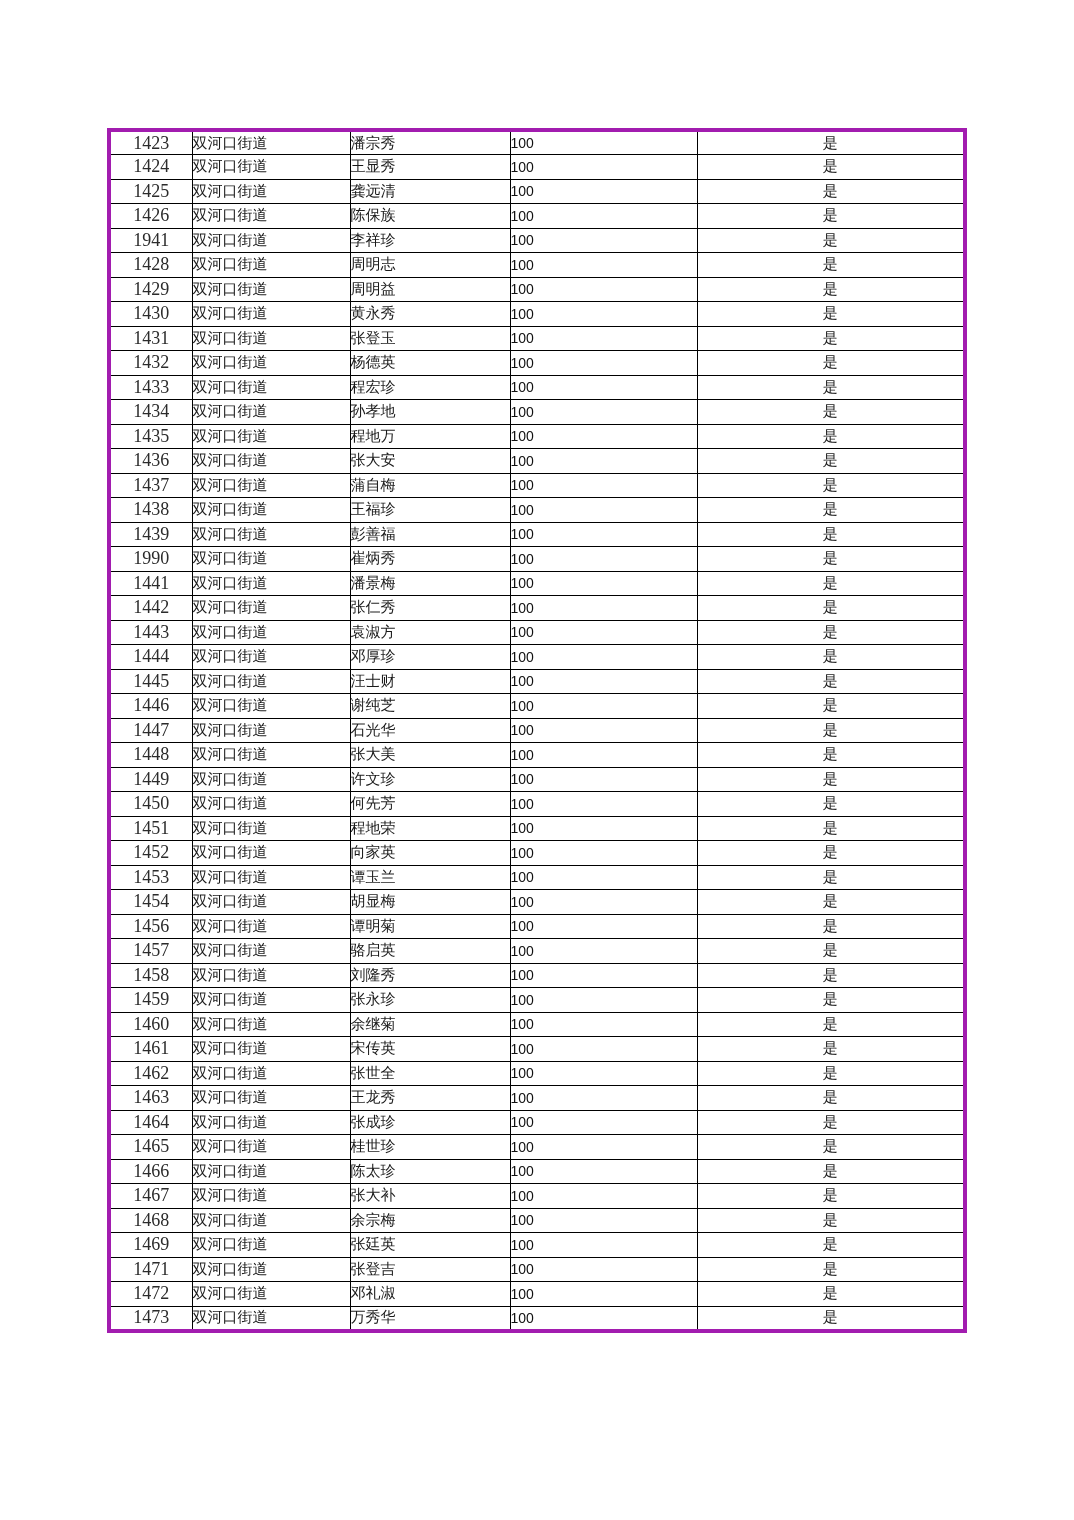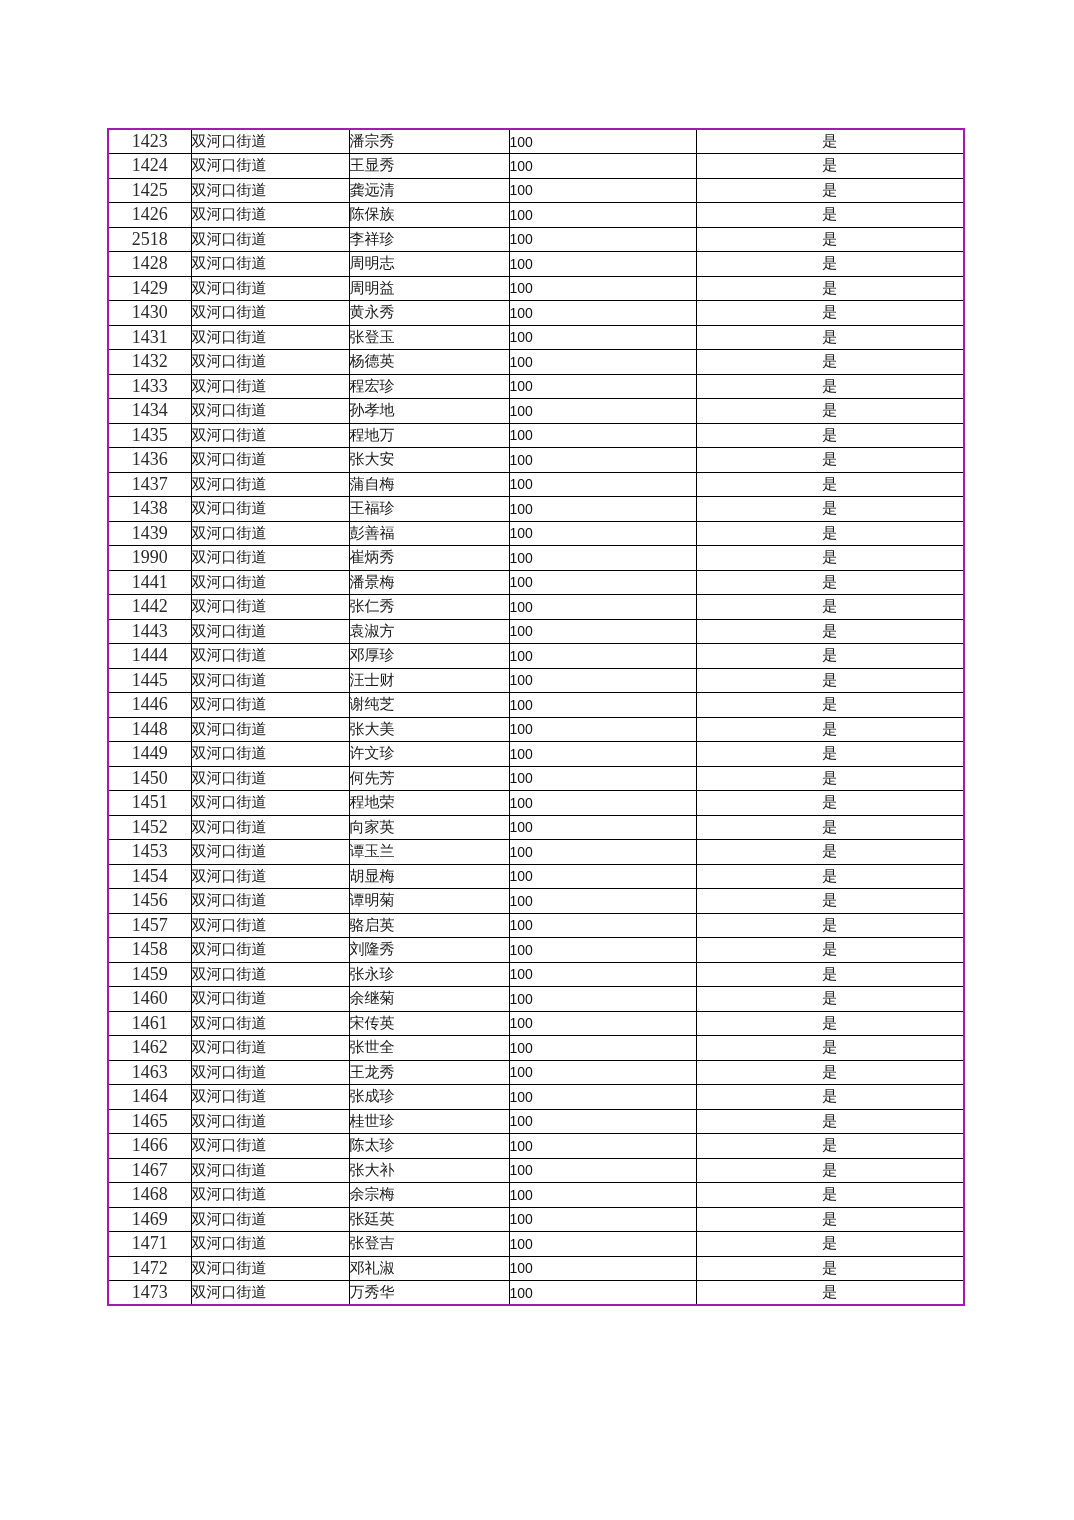--- a/index.html
+++ b/index.html
@@ -21,21 +21,21 @@
     height: 1520px;
     background: #ffffff;
   }
   table.roster {
     position: absolute;
     left: 107px;
     top: 128px;
     width: 856px;
     border-collapse: collapse;
     table-layout: fixed;
-    border: 2px solid #a21caf;
+    border: 4px solid #a21caf;
   }
   table.roster tr {
     height: 24.5px;
   }
   table.roster td {
     border: 1.5px solid #000000;
     padding: 0;
     vertical-align: middle;
     white-space: nowrap;
     overflow: hidden;
@@ -103,21 +103,21 @@
           <td class="col-flag">是</td>
         </tr>
         <tr>
           <td class="col-no">1426</td>
           <td class="col-street">双河口街道</td>
           <td class="col-name">陈保族</td>
           <td class="col-score">100</td>
           <td class="col-flag">是</td>
         </tr>
         <tr>
-          <td class="col-no">2518</td>
+          <td class="col-no">1941</td>
           <td class="col-street">双河口街道</td>
           <td class="col-name">李祥珍</td>
           <td class="col-score">100</td>
           <td class="col-flag">是</td>
         </tr>
         <tr>
           <td class="col-no">1428</td>
           <td class="col-street">双河口街道</td>
           <td class="col-name">周明志</td>
           <td class="col-score">100</td>
@@ -239,20 +239,27 @@
           <td class="col-no">1445</td>
           <td class="col-street">双河口街道</td>
           <td class="col-name">汪士财</td>
           <td class="col-score">100</td>
           <td class="col-flag">是</td>
         </tr>
         <tr>
           <td class="col-no">1446</td>
           <td class="col-street">双河口街道</td>
           <td class="col-name">谢纯芝</td>
+          <td class="col-score">100</td>
+          <td class="col-flag">是</td>
+        </tr>
+        <tr>
+          <td class="col-no">1447</td>
+          <td class="col-street">双河口街道</td>
+          <td class="col-name">石光华</td>
           <td class="col-score">100</td>
           <td class="col-flag">是</td>
         </tr>
         <tr>
           <td class="col-no">1448</td>
           <td class="col-street">双河口街道</td>
           <td class="col-name">张大美</td>
           <td class="col-score">100</td>
           <td class="col-flag">是</td>
         </tr>

